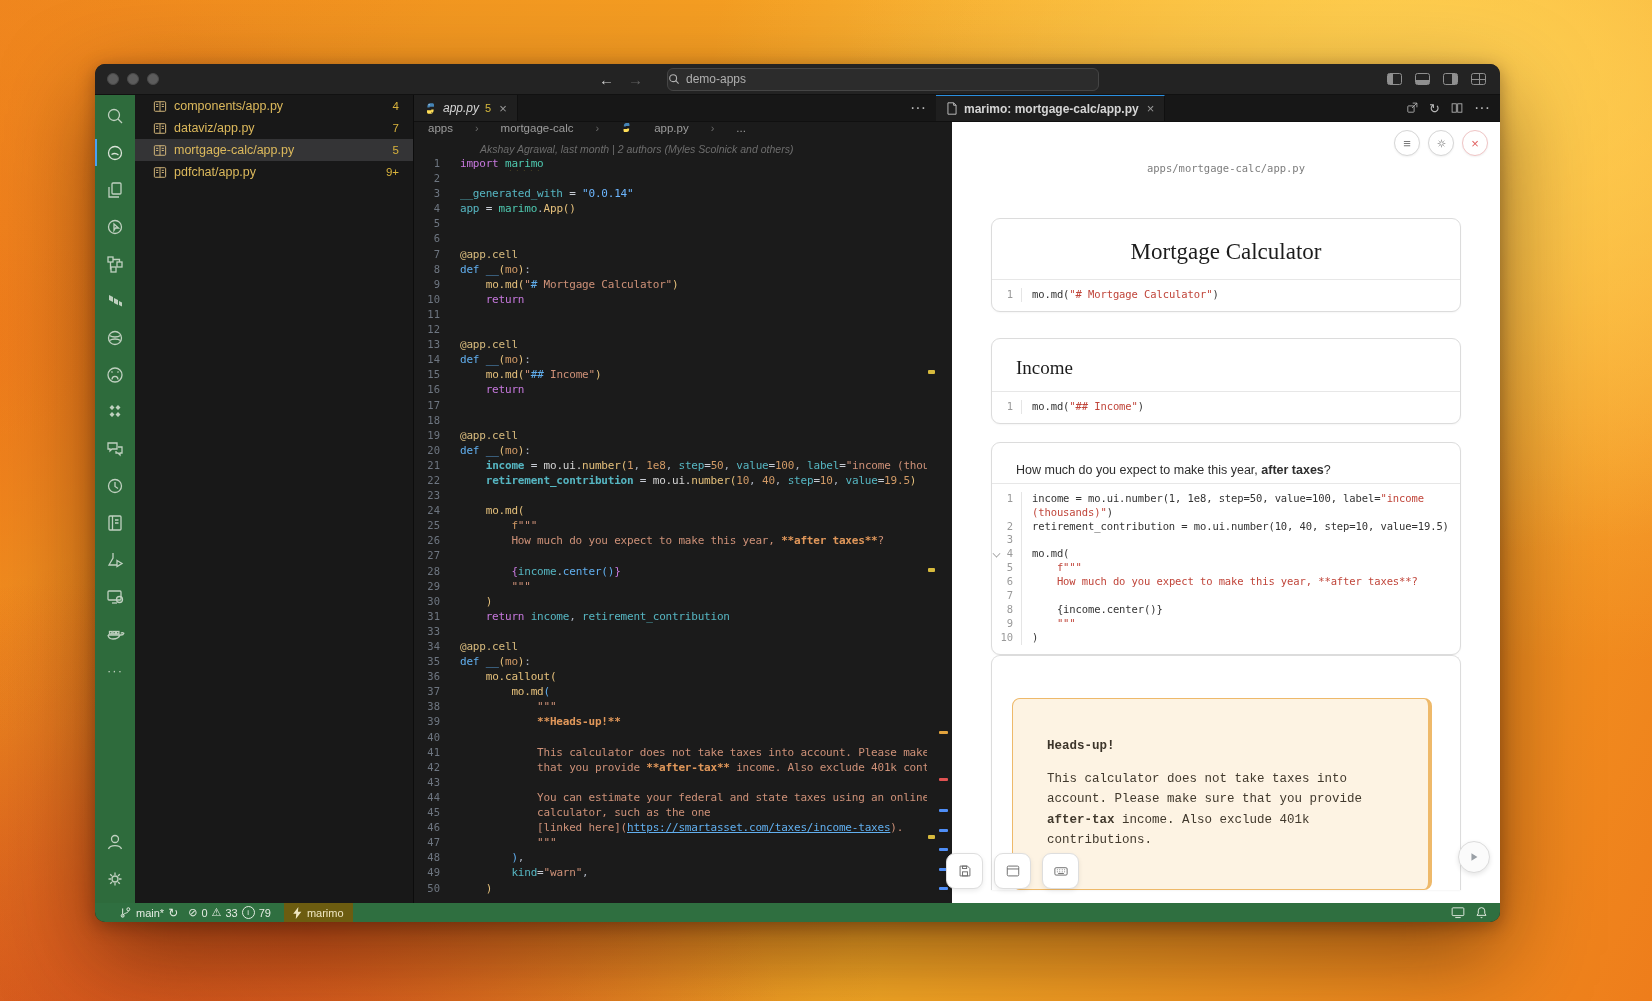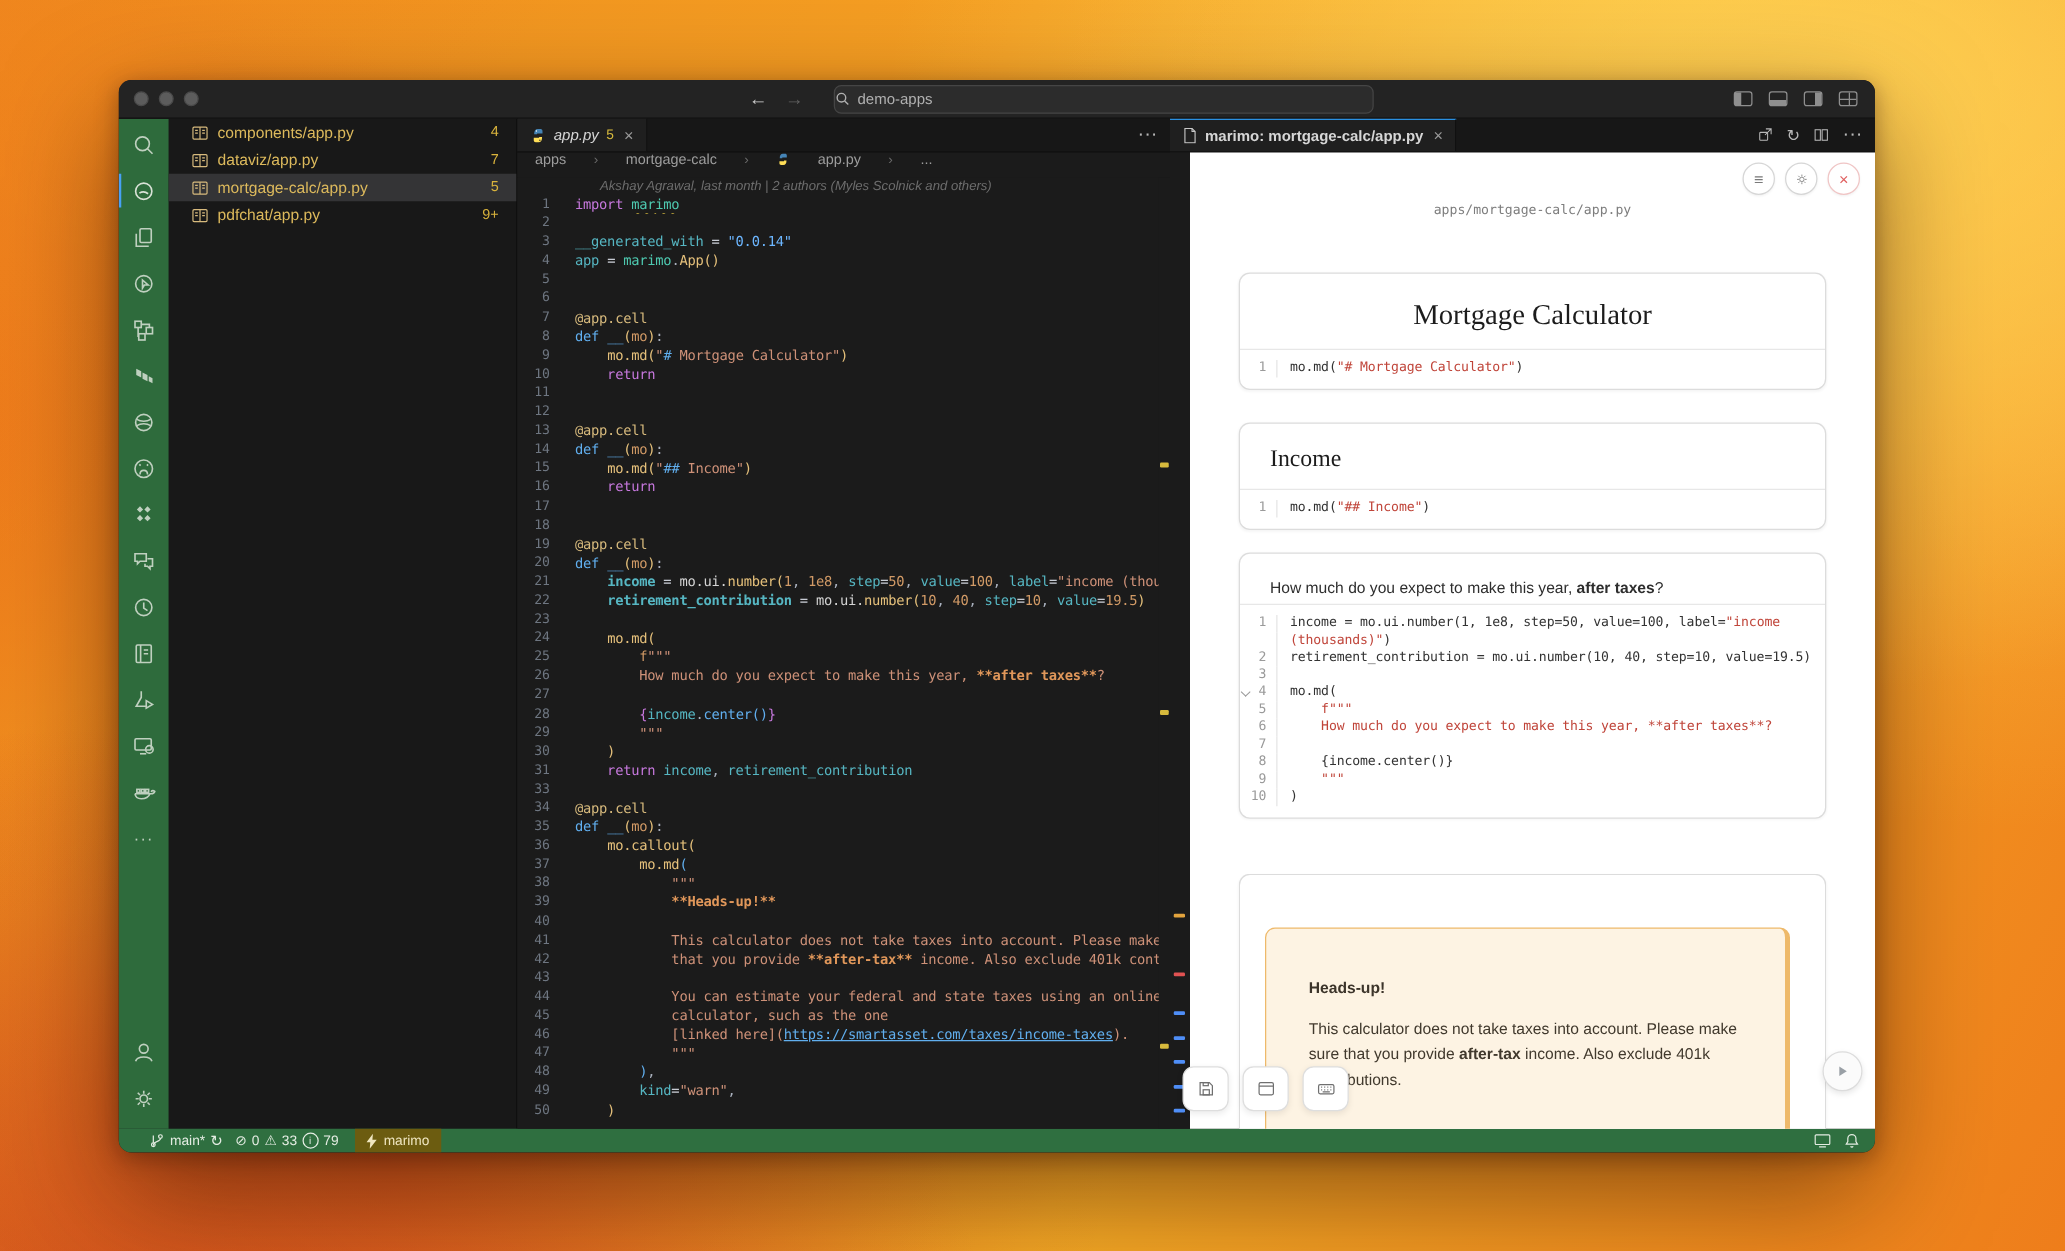--- a/index.html
+++ b/index.html
@@ -106,21 +106,21 @@
   .wrow .wlc{padding-left:10px;overflow:hidden;}
   .w-k{color:#333}.w-s{color:#c0453a}
   .chev{position:absolute;left:1px;top:3px;width:6px;height:6px;border-right:1.2px solid #9a9a9a;border-bottom:1.2px solid #9a9a9a;transform:rotate(45deg) scale(.8);}
   .codepad{padding:8px 0 9px;}
   .card2{margin-top:26px;}
   .card3{margin-top:18px;}
   .question{padding:20px 24px 6px;font-size:12.5px;color:#2e2e2e;}
   .inputrow{display:flex;align-items:center;justify-content:center;gap:8px;padding:6px 0 20px;}
   .inlabel{font-size:11px;color:#2e2e2e;}
   .numinput{width:78px;height:20px;border:1.3px solid #8f969e;border-radius:7px;font:10.5px "DejaVu Sans Mono",monospace;color:#222;padding:0 7px;background:#fff;}
-  .card4{margin-top:44px;border-bottom:none;border-bottom-left-radius:0;border-bottom-right-radius:0;}
+  .card4{border-bottom:none;border-bottom-left-radius:0;border-bottom-right-radius:0;font-family:Liberation Mono, monospace;}
   .callout{margin:42px 28px 0 20px;background:#fdf3e3;border:1.5px solid #eeb96a;border-right-width:4px;border-radius:8px;padding:40px 30px 24px 34px;color:#41392d;}
   .callout .ct{font-weight:700;font-size:12.5px;margin-bottom:16px;color:#3c342a;}
   .callout p{margin:0 0 14px;font-size:12.5px;line-height:1.65;}
   .floatbtns{position:absolute;left:10px;bottom:14px;display:flex;gap:11px;z-index:6;}
   .fbtn{width:35px;height:34px;background:#fff;border:1px solid #dedede;border-radius:9px;display:flex;align-items:center;justify-content:center;box-shadow:0 2px 5px rgba(0,0,0,.08);}
   .fbtn svg{stroke:#6f6f6f;fill:none;stroke-width:1.2;}
   .playbtn{position:absolute;right:10px;bottom:30px;width:30px;height:30px;border-radius:50%;background:#fbfbfb;border:1px solid #dcdcdc;display:flex;align-items:center;justify-content:center;box-shadow:0 2px 5px rgba(0,0,0,.1);z-index:6;}
 
   
   .statusbar{height:19px;background:#2f6f40;display:flex;align-items:center;color:#e4ece2;font-size:11px;flex:0 0 auto;}

